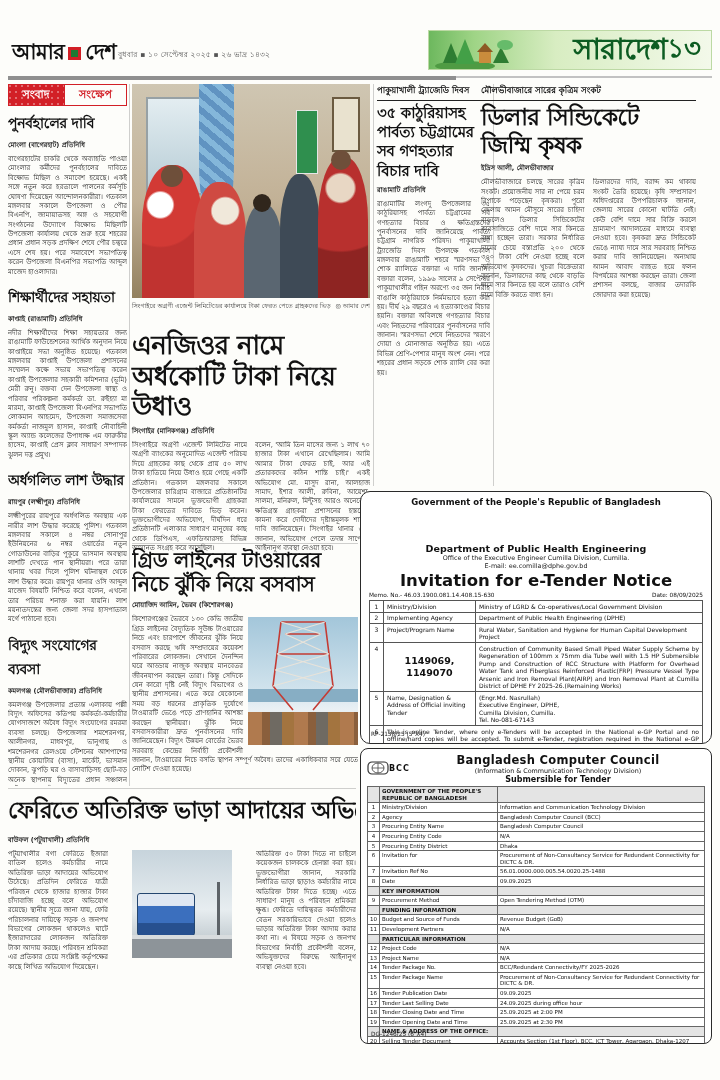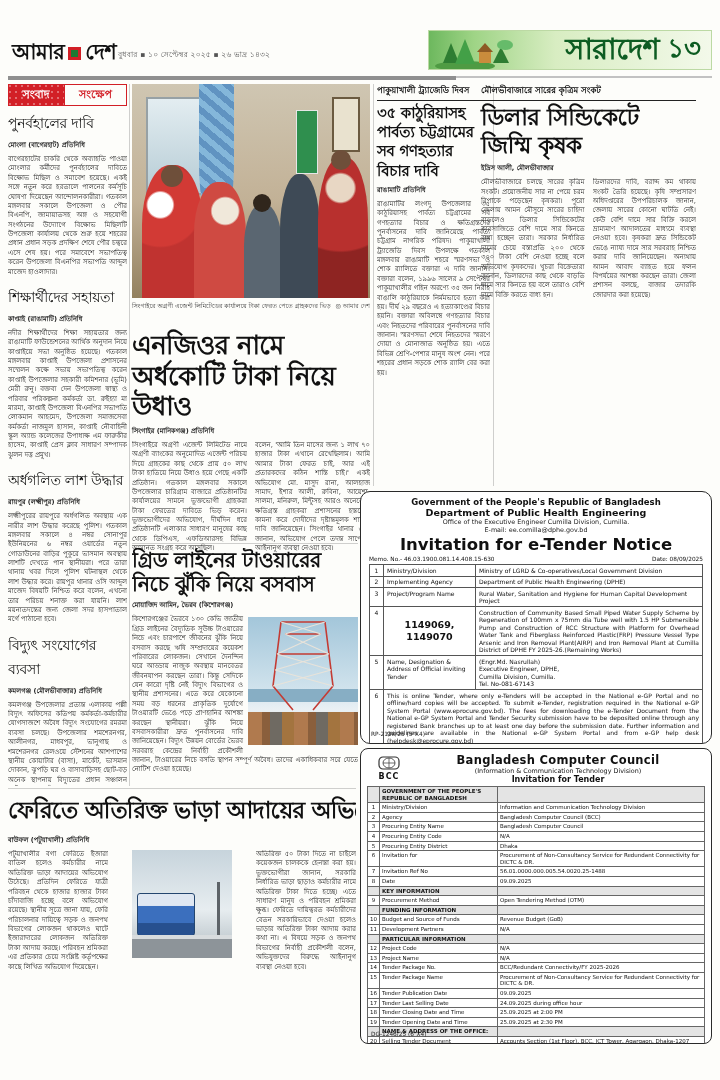--- a/index.html
+++ b/index.html
@@ -12,37 +12,37 @@
   
   .mast-logo { position:absolute; left:12px; top:36px; display:flex; align-items:center; font-weight:800; font-size:21px; letter-spacing:-.5px; }
   .logo-sq { width:13px; height:13px; background:#d21f26; margin:0 4px; display:inline-flex; align-items:center; justify-content:center; }
   .logo-sq i { display:block; width:7px; height:7px; background:#1d7a33; }
   .dateline { position:absolute; left:118px; top:49px; font-size:7.5px; color:#555; letter-spacing:.2px; }
   .banner { position:absolute; left:428px; top:30px; width:284px; height:40px;
     background:linear-gradient(90deg,#6db85e 0%,#9fd486 16%,#d8edc2 45%,#f3f9ea 100%);
     border:1px solid #bcd9a4; display:flex; align-items:center; justify-content:flex-end; padding-right:10px; }
   .banner .scene { position:absolute; left:6px; top:2px; }
   .banner-title { font-size:29px; font-weight:800; color:#0d5c22; letter-spacing:-.5px; }
-  .banner-page { font-size:26px; font-weight:800; color:#0d5c22; margin-left:8px;text-align:center; }
+  .banner-page { font-size:26px; font-weight:800; color:#0d5c22; margin-left:0;text-align:center; }
   .rule-a { position:absolute; left:8px; top:76px; width:448px; height:4px; background:#8f8f8f; }
   .rule-b { position:absolute; left:456px; top:76px; width:256px; height:2px; background:#c2c2c2; }
   
   .kicker { font-size:8.5px; font-weight:700; border-bottom:1px solid #222; padding-bottom:2px; margin-bottom:3px; }
   .byline { font-size:6.6px; font-weight:700; color:#222; margin:3px 0 4px; }
   .btxt { font-size:6.8px; line-height:1.38; text-align:justify; color:#1c1c1c; }
   .vline { position:absolute; width:1px; background:#cfcfcd; }
   .hline { position:absolute; height:1px; background:#cfcfcd; }
   
   .briefs { position:absolute; left:8px; top:84px; width:119px; height:702px; overflow:hidden; }
   .briefs-head { display:flex; height:22px; margin-bottom:6px; }
   .briefs-head .l { background:#d21f26 radial-gradient(circle at 2px 2px, rgba(255,255,255,.35) 1px, transparent 1.4px); background-size:6px 6px;
     color:#fff; font-weight:800; font-size:11px; flex:0 0 56px; display:flex; align-items:center; justify-content:center; }
   .briefs-head .r { border:1.6px solid #d21f26; color:#d21f26; font-weight:800; font-size:11px; flex:1; display:flex; align-items:center; justify-content:center; }
   .brief { margin-bottom:9px; }
-  .brief h3 { font-size:14px; font-weight:400; letter-spacing:-.3px; margin-bottom:2px; }
+  .brief h3 { font-size:14px; font-weight:700; letter-spacing:-.3px; margin-bottom:2px; }
   
   .main-art { position:absolute; left:132px; top:84px; width:238px; }
   .photo-main { position:relative; width:238px; height:214px; overflow:hidden;
     background:linear-gradient(180deg,#cfc6b2 0%,#c2b196 55%,#93815f 100%); }
   .pm-window { position:absolute; left:6%; top:6%; width:24%; height:46%; background:linear-gradient(#e3edf1,#b6ccd5); border:2px solid #97a1a5; }
   .pm-curtain { position:absolute; left:28%; top:0; width:15%; height:68%; border-radius:0 0 45% 45%;
     background:repeating-linear-gradient(40deg,#84b7da 0 6px,#6093c1 6px 12px); }
   .pm-poster { position:absolute; right:22%; top:12%; width:9%; height:30%; background:#2f8f4e; border:1px solid #e6e6e6; }
   .pm-frame { position:absolute; right:4%; top:6%; width:12%; height:26%; background:#e9e2cf; border:2px solid #6b5a40; }
   .pm-p { position:absolute; bottom:0; border-radius:45% 45% 0 0; }
@@ -85,36 +85,36 @@
   .pf-ramp { position:absolute; left:0; right:0; bottom:16%; height:5%; background:#d8dcde; }
   .pf-bus { position:absolute; left:5%; bottom:20%; width:58%; height:40%; border-radius:3px;
     background:linear-gradient(180deg,#dfe7f2 0 28%,#3b6fbe 30% 70%,#27508f 72% 100%); border:1px solid #24466f; }
   .pf-post { position:absolute; right:12%; bottom:18%; width:3%; height:52%; background:#5d6368; }
   
   .tbox { position:absolute; background:#fff; border:1.6px solid #2a2a2a; border-radius:10px; padding:5px 8px; overflow:hidden; }
   .dphe { left:360px; top:491px; width:352px; height:253px; }
   .bcc  { left:360px; top:748px; width:352px; height:296px; border-radius:8px; padding:4px 6px; }
   .tc { text-align:center; }
   .dphe .g1 { font-size:8.5px; font-weight:700; }
-  .dphe .g2 { font-size:9.5px; font-weight:700; }
+  .dphe .g2 { font-size:9.5px; font-weight:700;margin-top:36px; }
   .dphe .g3, .dphe .g4 { font-size:6.4px; color:#222; }
   .dphe .title { font-size:16.5px; font-weight:800; margin:1px 0 2px; }
   .memo-row { display:flex; justify-content:space-between; font-size:5.8px; margin-bottom:2px; }
   table.tnd { width:100%; border-collapse:collapse; }
   table.tnd td, table.tnd th { border:0.8px solid #555; font-size:6px; line-height:1.25; padding:1.5px 3px; vertical-align:top; text-align:left; }
   .dphe td.no { width:14px; text-align:center; }
   .dphe td.lab { width:92px; }
   .dphe .hd { font-weight:800; text-align:center; font-size:7.6px; background:#f4f4f4; }
   .dphe .ids { font-weight:800; font-size:9.5px; text-align:center; vertical-align:middle; }
   .dphe .just { text-align:justify; }
   .pre { white-space:pre-line; }
   .refno { position:absolute; left:10px; bottom:6px; font-size:5.8px; color:#222; }
   
   .bcc-head { display:flex; align-items:center; margin-bottom:2px; }
-  .bcc-logo { flex:0 0 44px; display:flex; flex-direction:column; align-items:center; }
+  .bcc-logo { flex:0 0 44px; display:flex; flex-direction:row; align-items:center; }
   .bcc-logo .lt { font-size:8px; font-weight:800; letter-spacing:1px; }
   .bcc-head .mid { flex:1; text-align:center; }
   .bcc-head .o1 { font-size:11.5px; font-weight:800; letter-spacing:.3px; }
   .bcc-head .o2 { font-size:6.4px; }
   .bcc-head .o3 { font-size:8px; font-weight:800; }
   table.bt { width:100%; border-collapse:collapse; }
   table.bt td, table.bt th { border:0.7px solid #666; font-size:5.5px; line-height:1.2; padding:1px 2px; vertical-align:top; text-align:left; }
   table.bt td.no { width:11px; text-align:center; }
   table.bt td.lab { width:118px; }
   table.bt tr.sec td { background:#e4e4e4; font-weight:700; }
@@ -329,21 +329,21 @@
         <svg width="22" height="16" viewBox="0 0 22 16">
           <rect x="1" y="1" width="20" height="12" rx="4" fill="none" stroke="#333" stroke-width="1.2"></rect>
           <ellipse cx="11" cy="7" rx="6" ry="5" fill="none" stroke="#333" stroke-width="0.8"></ellipse>
           <path d="M5 7 L17 7 M11 2 L11 12" stroke="#333" stroke-width="0.7"></path>
         </svg>
         <div class="lt">BCC</div>
       </div>
       <div class="mid">
         <div class="o1">Bangladesh Computer Council</div>
         <div class="o2">(Information &amp; Communication Technology Division)</div>
-        <div class="o3">Invitation for Tender</div>
+        <div class="o3">Submersible for Tender</div>
       </div>
     </div>
     <table class="bt">
       <tbody>
 
           <tr class="sec">
             <td class="no"></td>
             <td class="lab">GOVERNMENT OF THE PEOPLE'S REPUBLIC OF BANGLADESH</td>
             <td></td>
           </tr>

